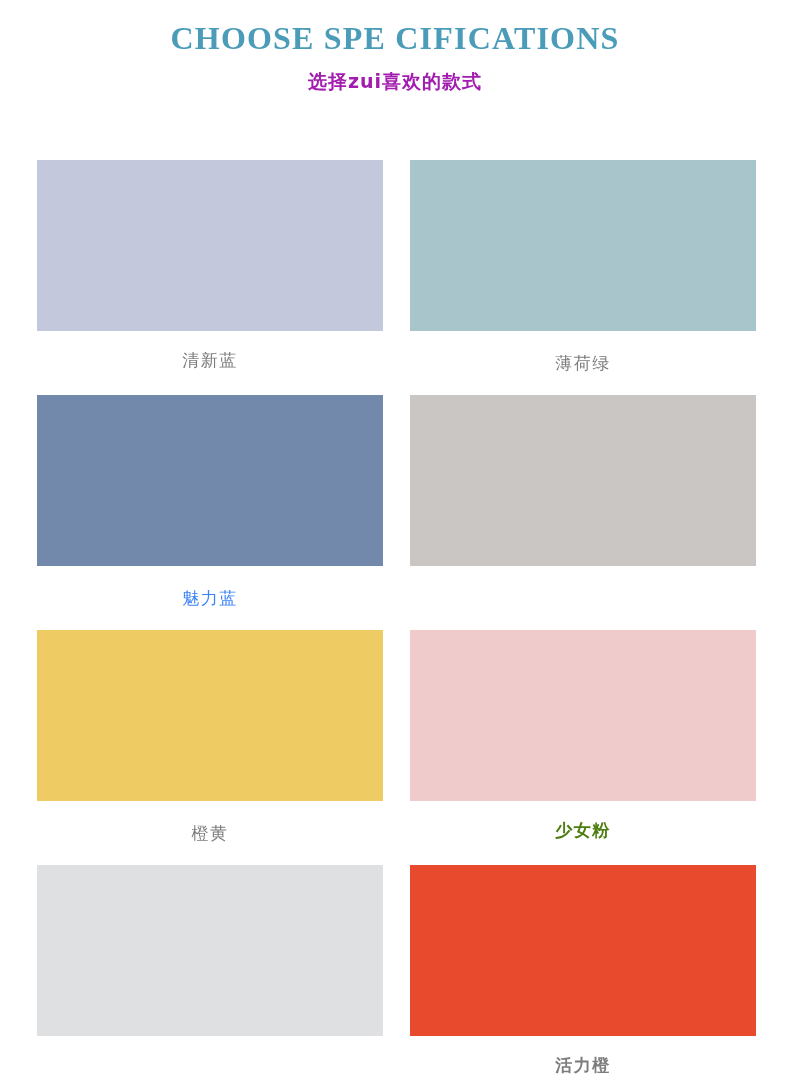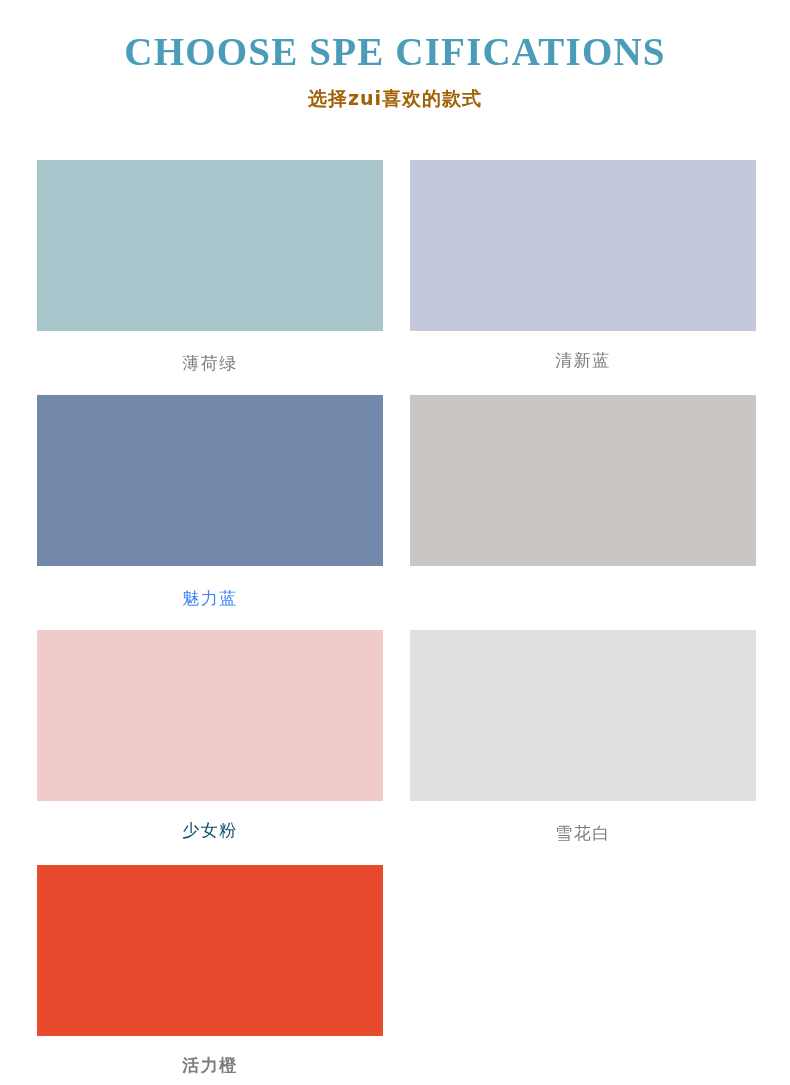--- a/index.html
+++ b/index.html
@@ -24,25 +24,25 @@
 
   
   .header {
     width: 100%;
     padding-top: 22px;
     text-align: center;
   }
   .page-title {
     font-family: "Liberation Serif", "DejaVu Serif", serif;
     font-weight: bold;
-    font-size: 39px;
+    font-size: 32px;
     letter-spacing: 1.2px;
     color: #4B9CB8;
     line-height: 1.05;
-    margin: 10px;
+    margin: 0;
     white-space: nowrap;
   }
   .page-subtitle {
     font-family: "DejaVu Sans", "Liberation Sans", sans-serif;
     font-size: 19px;
     font-weight: 600;
     color: #7FB9CC;
     letter-spacing: 1px;
     margin: 14px 0 0 0;
     line-height: 1.2;
@@ -86,53 +86,56 @@
     margin-top: 21px;
   }
 </style>
 </head>
 <body style="background-color: rgb(255, 255, 255);">
 
 <div class="page">
 
   <div class="header">
     <h1 class="page-title" style="color: rgb(75, 156, 184);">CHOOSE SPE CIFICATIONS</h1>
-    <p class="page-subtitle" style="color: #a16207;">选择zui喜欢的款式</p>
+    <p class="page-subtitle" style="color: #a21caf;">选择zui喜欢的款式</p>
   </div>
 
   <div class="swatch-grid">
 
+    <div class="swatch-cell col-right">
+      <span class="swatch-chip" style="background-color: rgb(195, 200, 220);"></span>
+      <span class="swatch-label" style="color: rgb(124, 124, 124);">清新蓝</span>
+    </div>
+
     <div class="swatch-cell col-left">
       <span class="swatch-chip" style="background-color: rgb(167, 197, 203);"></span>
       <span class="swatch-label" style="color: rgb(124, 124, 124);">薄荷绿</span>
-    </div>
-
-    <div class="swatch-cell col-right">
-      <span class="swatch-chip" style="background-color: rgb(195, 200, 220);"></span>
-      <span class="swatch-label" style="color: rgb(124, 124, 124);">清新蓝</span>
     </div>
 
     <div class="swatch-cell col-left">
       <span class="swatch-chip" style="background-color: rgb(115, 137, 171);"></span>
       <span class="swatch-label" style="color: #3b82f6;">魅力蓝</span>
     </div>
 
     <div class="swatch-cell col-right">
       <span class="swatch-chip" style="background-color: rgb(201, 198, 196);"></span>
     </div>
 
+    <div class="swatch-cell col-left">
+      <span class="swatch-chip" style="background-color: rgb(238, 203, 99);"></span>
+      <span class="swatch-label" style="color: rgb(124, 124, 124);">橙黄</span>
+    </div>
 
     <div class="swatch-cell col-right">
       <span class="swatch-chip" style="background-color: rgb(239, 203, 203);"></span>
-      <span class="swatch-label" style="color: #0c4a6e;">少女粉</span>
+      <span class="swatch-label" style="color: #4d7c0f; font-weight: bold;">少女粉</span>
     </div>
 
     <div class="swatch-cell col-left">
       <span class="swatch-chip" style="background-color: rgb(223, 224, 225);"></span>
-      <span class="swatch-label" style="color: rgb(124, 124, 124);">雪花白</span>
     </div>
 
     <div class="swatch-cell col-right">
       <span class="swatch-chip" style="background-color: rgb(232, 74, 46);"></span>
       <span class="swatch-label" style="color: rgb(124, 124, 124); font-weight: bold;">活力橙</span>
     </div>
 
   </div>
 </div>
 

